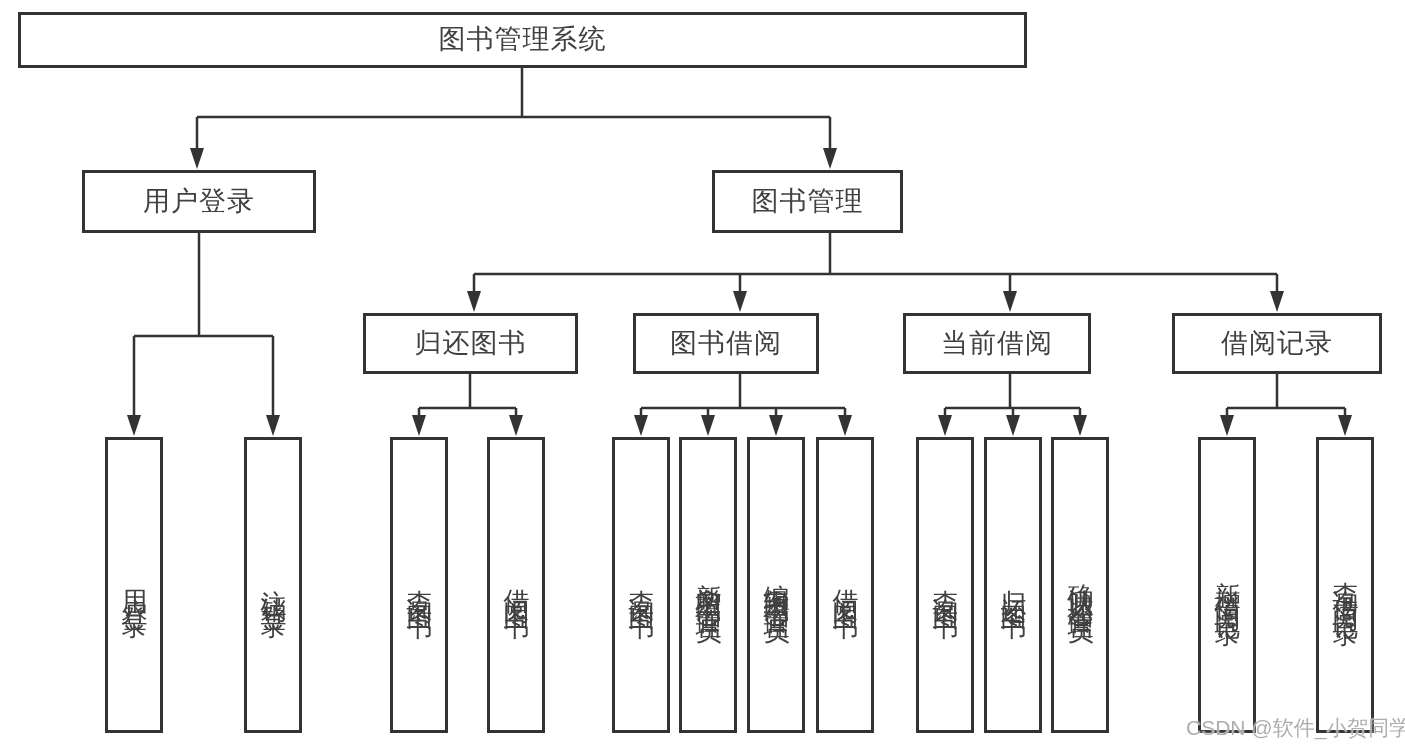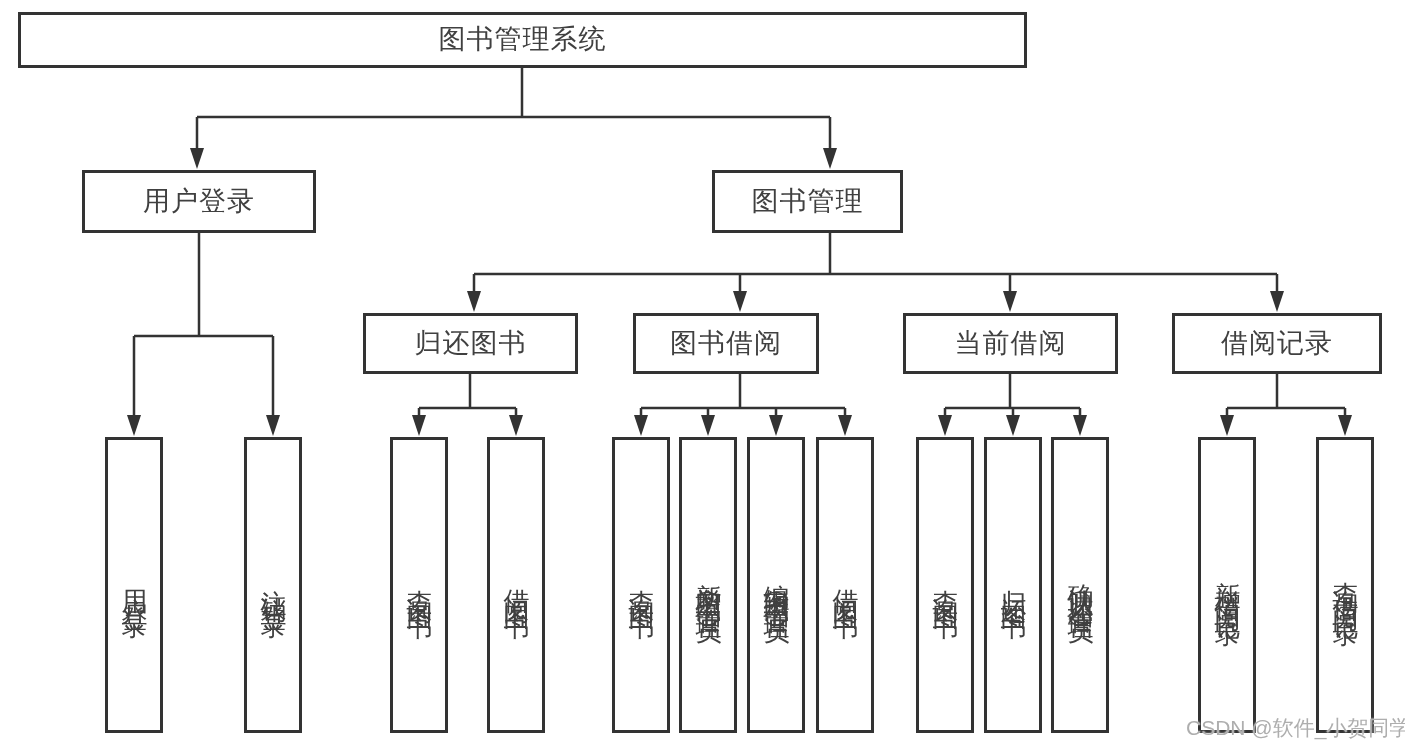--- a/index.html
+++ b/index.html
@@ -86,21 +86,21 @@
       M1338,415 L1352,415 L1345,436 Z"></path>
   </svg>
 
   <div class="node h" style="left:18px; top:12px; width:1009px; height:56px;">图书管理系统</div>
 
   <div class="node h" style="left:82px; top:170px; width:234px; height:63px;">用户登录</div>
   <div class="node h" style="left:712px; top:170px; width:191px; height:63px;">图书管理</div>
 
   <div class="node h" style="left:363px; top:313px; width:215px; height:61px;">归还图书</div>
   <div class="node h" style="left:633px; top:313px; width:186px; height:61px;">图书借阅</div>
-  <div class="node h" style="left:903px; top:313px; width:215px; height:61px;">当前借阅</div>
+  <div class="node h" style="left:903px; top:313px; width:188px; height:61px;">当前借阅</div>
   <div class="node h" style="left:1172px; top:313px; width:210px; height:61px;">借阅记录</div>
 
   <div class="node v" style="left:105px; top:437px; width:58px; height:296px;">用户登录</div>
   <div class="node v" style="left:244px; top:437px; width:58px; height:296px;">注销登录</div>
 
   <div class="node v" style="left:390px; top:437px; width:58px; height:296px;">查询图书</div>
   <div class="node v" style="left:487px; top:437px; width:58px; height:296px;">借阅图书</div>
 
   <div class="node v" style="left:612px; top:437px; width:58px; height:296px;">查询图书</div>
   <div class="node v long" style="left:679px; top:437px; width:58px; height:296px;">新增图书（管理员）</div>

